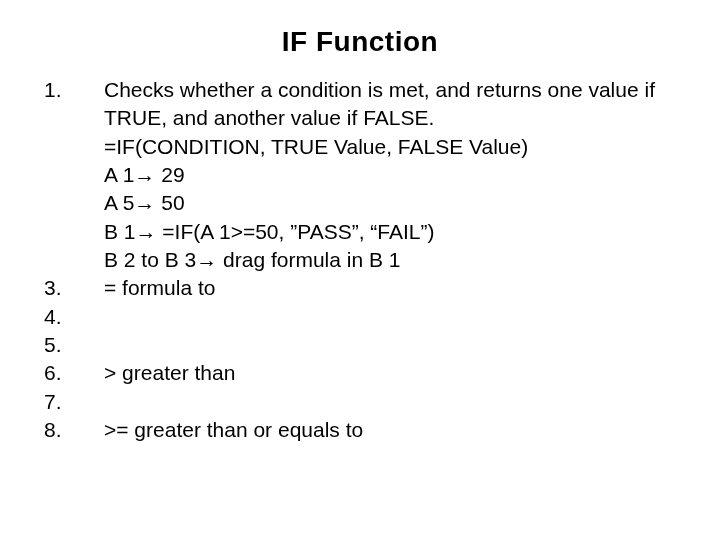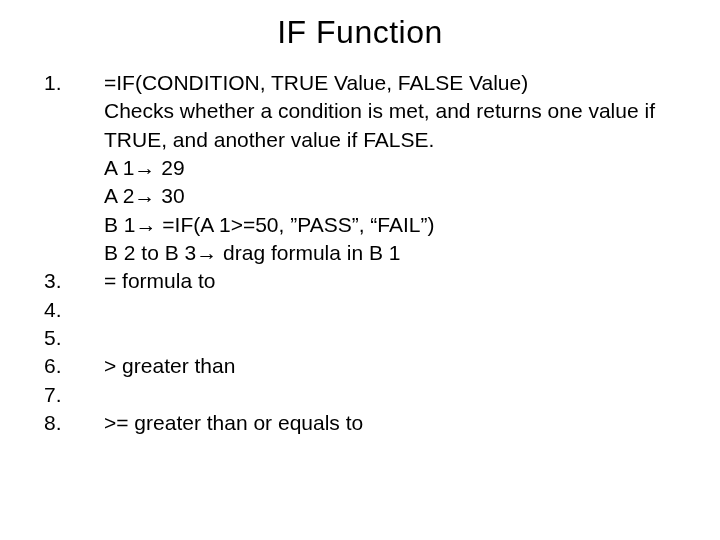--- a/index.html
+++ b/index.html
@@ -12,23 +12,23 @@
     color: #000000;
   }
   .slide {
     box-sizing: border-box;
     width: 720px;
     height: 540px;
     padding: 10px 40px 20px 40px;
   }
   .title {
     text-align: center;
-    font-size: 32px;
-    font-weight: 400;
-    margin: 4px 0 18px 0;
+    font-size: 28px;
+    font-weight: 700;
+    margin: 16px 0 18px 0;
     letter-spacing: 0.5px;
   }
   .body {
     font-size: 21px;
     line-height: 1.35;
   }
   .row {
     display: flex;
   }
   .num-col {
@@ -45,24 +45,24 @@
 </style>
 </head>
 <body>
 
 <div class="slide">
   <h1 class="title">IF Function</h1>
   <div class="body">
       <div class="row">
         <div class="num-col">1.</div>
         <div class="text-col">
+          <span class="sub">Checks whether a condition is met, and returns one value if TRUE, and another value if FALSE.</span>
           <span class="sub">=IF(CONDITION, TRUE Value, FALSE Value)</span>
-          <span class="sub">Checks whether a condition is met, and returns one value if TRUE, and another value if FALSE.</span>
           <span class="sub">A 1→ 29</span>
-          <span class="sub">A 2→ 30</span>
+          <span class="sub">A 5→ 50</span>
           <span class="sub">B 1→ =IF(A 1&gt;=50, ”PASS”, “FAIL”)</span>
           <span class="sub">B 2 to B 3→ drag formula in B 1</span>
         </div>
       </div>
       <div class="row">
         <div class="num-col">3.</div>
         <div class="text-col">
           <span class="sub">= formula to</span>
         </div>
       </div>

